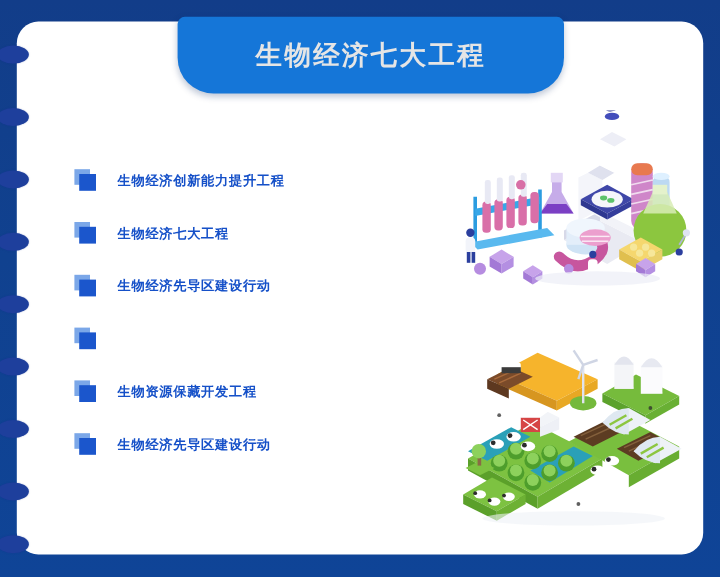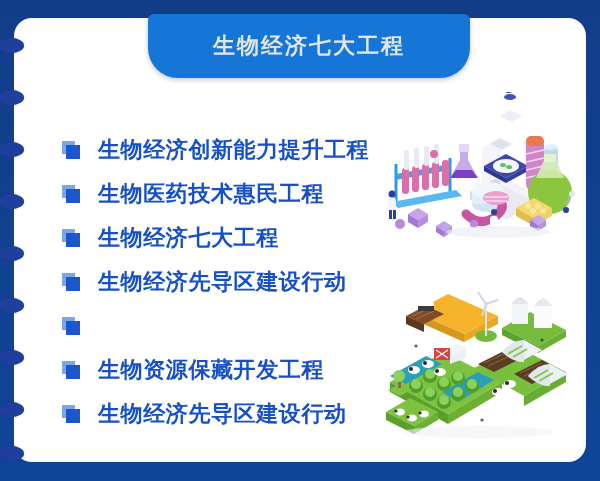--- a/index.html
+++ b/index.html
@@ -92,21 +92,21 @@
   .bullet .sq-front {
     position: absolute;
     left: 4px;
     top: 4px;
     width: 14px;
     height: 14px;
     background: #1b56cc;
   }
   .item-label {
     color: #1550c8;
-    font-size: 22px;
+    font-size: 11px;
     font-weight: bold;
     letter-spacing: .6px;
     white-space: nowrap;
   }
   
   #lab-illustration {
     position: absolute;
     left: 378px;
     top: 92px;
     width: 200px;
@@ -145,27 +145,20 @@
   <div id="list">
 
     <div class="item">
       <span class="bullet">
         <span class="sq-back"></span>
           <span class="sq-front"></span>
       </span>
       <span class="item-label">生物经济创新能力提升工程</span>
     </div>
 
-    <div class="item">
-      <span class="bullet">
-        <span class="sq-back"></span>
-          <span class="sq-front"></span>
-      </span>
-      <span class="item-label">生物医药技术惠民工程</span>
-    </div>
 
     <div class="item">
       <span class="bullet">
         <span class="sq-back"></span>
           <span class="sq-front"></span>
       </span>
       <span class="item-label">生物经济七大工程</span>
     </div>
 
     <div class="item">

